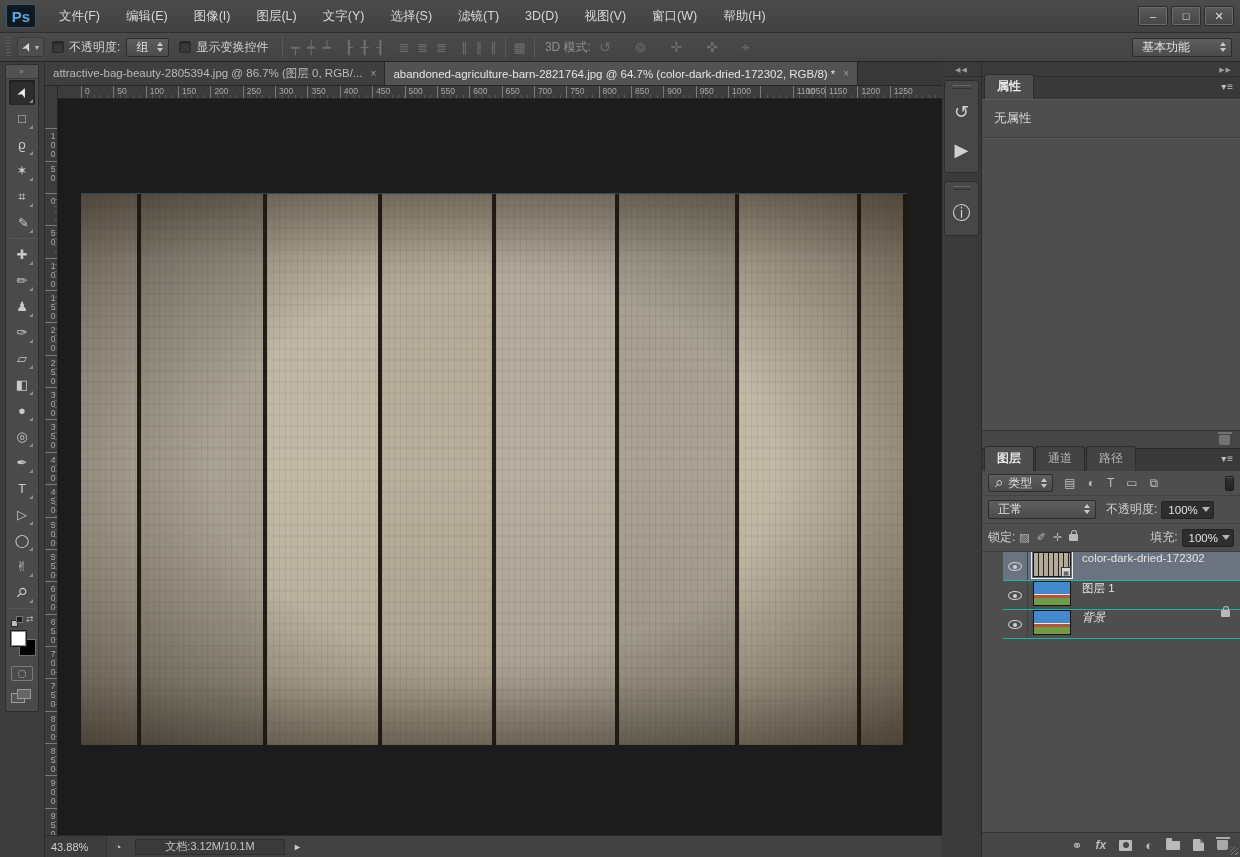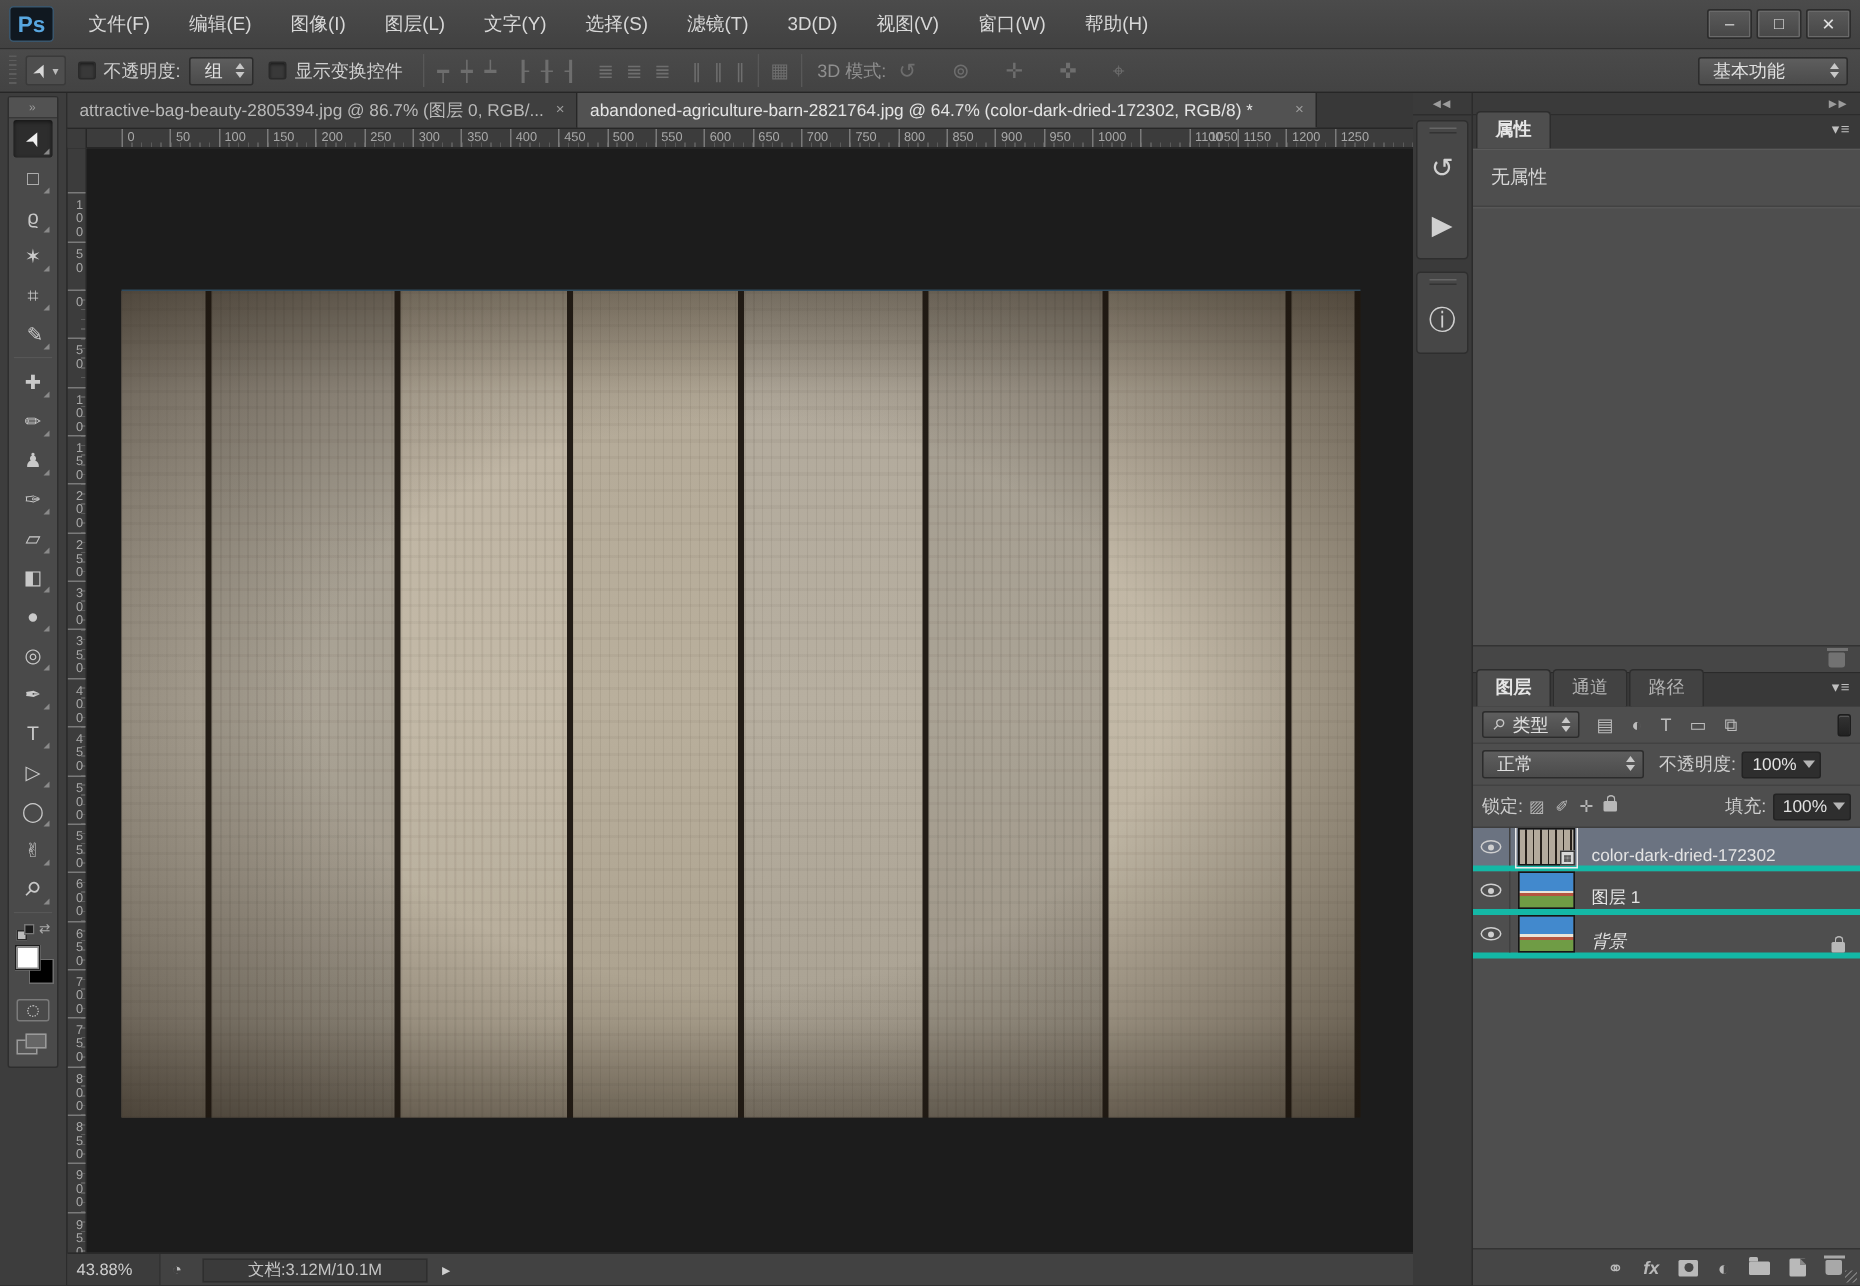--- a/index.html
+++ b/index.html
@@ -84,21 +84,21 @@
   .smode i{position:absolute;border:1px solid #9a9a9a;background:#555;}
   .smode i.r1{left:0;top:4px;width:14px;height:10px;}
   .smode i.r2{left:6px;top:0;width:14px;height:10px;background:#666;}
 
   
   .canvas-area{position:absolute;left:45px;top:62px;width:897px;height:795px;
     display:flex;flex-direction:column;background:#1c1c1c;}
   .tabbar{height:24px;background:#383838;border-bottom:1px solid #272727;display:flex;align-items:stretch;}
   .doc-tab{display:flex;align-items:center;max-width:352px;padding:0 8px;border-right:1px solid #272727;
     background:#3f3f3f;color:#b9b9b9;font-size:11.5px;white-space:nowrap;overflow:hidden;}
-  .doc-tab.active{background:#525252;color:#e4e4e4;max-width:505px;gap:20px;}
+  .doc-tab.active{background:#525252;color:#e4e4e4;max-width:505px;}
   .tab-title{overflow:hidden;text-overflow:ellipsis;}
   .tab-close{margin-left:8px;color:#9d9d9d;font-size:10px;}
   .hruler-row{height:13px;display:flex;background:#3c3c3c;border-bottom:1px solid #262626;}
   .ruler-corner{width:13px;height:13px;border-right:1px solid #262626;background:#3c3c3c;}
   .hruler{position:relative;flex:1;overflow:hidden;
     background:repeating-linear-gradient(90deg,#5a5a5a 0 1px,transparent 1px 6.47px);
     background-size:100% 3px;background-position:23px 100%;background-repeat:no-repeat;}
   .htick{position:absolute;top:0;height:13px;border-left:1px solid #7a7a7a;
     padding-left:3px;font-size:8.5px;color:#a8a8a8;line-height:11px;}
   .canvas-body{flex:1;display:flex;overflow:hidden;}
@@ -176,21 +176,21 @@
   .dropbtn{margin-left:4px;width:0;height:0;border-left:4px solid transparent;
     border-right:4px solid transparent;border-top:5px solid #b5b5b5;}
   .lock-row{height:28px;background:#4e4e4e;display:flex;align-items:center;padding:0 6px;
     border-bottom:1px solid #3e3e3e;}
   .l-ico{color:#b5b5b5;font-size:11px;margin-right:7px;}
   .lock-ico{position:relative;display:inline-block;width:9px;height:7px;background:#b9b9b9;
     border-radius:1px;margin-right:7px;}
   .lock-ico::before{content:"";position:absolute;left:1.5px;top:-4px;width:4px;height:4px;
     border:1.5px solid #b9b9b9;border-bottom:none;border-radius:3px 3px 0 0;}
   .layer-list{flex:1;background:#4e4e4e;overflow:hidden;}
-  .layer-row{height:29px;display:flex;align-items:flex-end;border-bottom:4px solid #14b8a6;background:#4e4e4e;}
+  .layer-row{height:29px;display:flex;align-items:flex-start;border-bottom:1px solid #14b8a6;background:#4e4e4e;margin-left:21px;}
   .layer-row.selected{background:#6b7381;}
   .eye-cell{width:25px;height:100%;display:flex;align-items:center;justify-content:center;
     border-right:1px solid #404040;}
   .eye-ico{position:relative;width:14px;height:9px;border:1px solid #cfcfcf;border-radius:50%;}
   .eye-ico::after{content:"";position:absolute;left:4px;top:2px;width:4px;height:4px;border-radius:50%;background:#cfcfcf;}
   .thumb-cell{width:48px;display:flex;align-items:center;justify-content:center;}
   .thumb{position:relative;width:38px;height:25px;border:1px solid #151515;}
   .thumb.wood{background:repeating-linear-gradient(90deg,#b3aa9c 0 4px,#26201a 4px 5px);}
   .thumb.barn{background:linear-gradient(180deg,#4289cd 0 52%,#e9e5d9 52% 58%,#b5553f 58% 68%,#6f9c45 68% 100%);}
   .thumb.framed{outline:1px solid #ececec;outline-offset:1px;}

